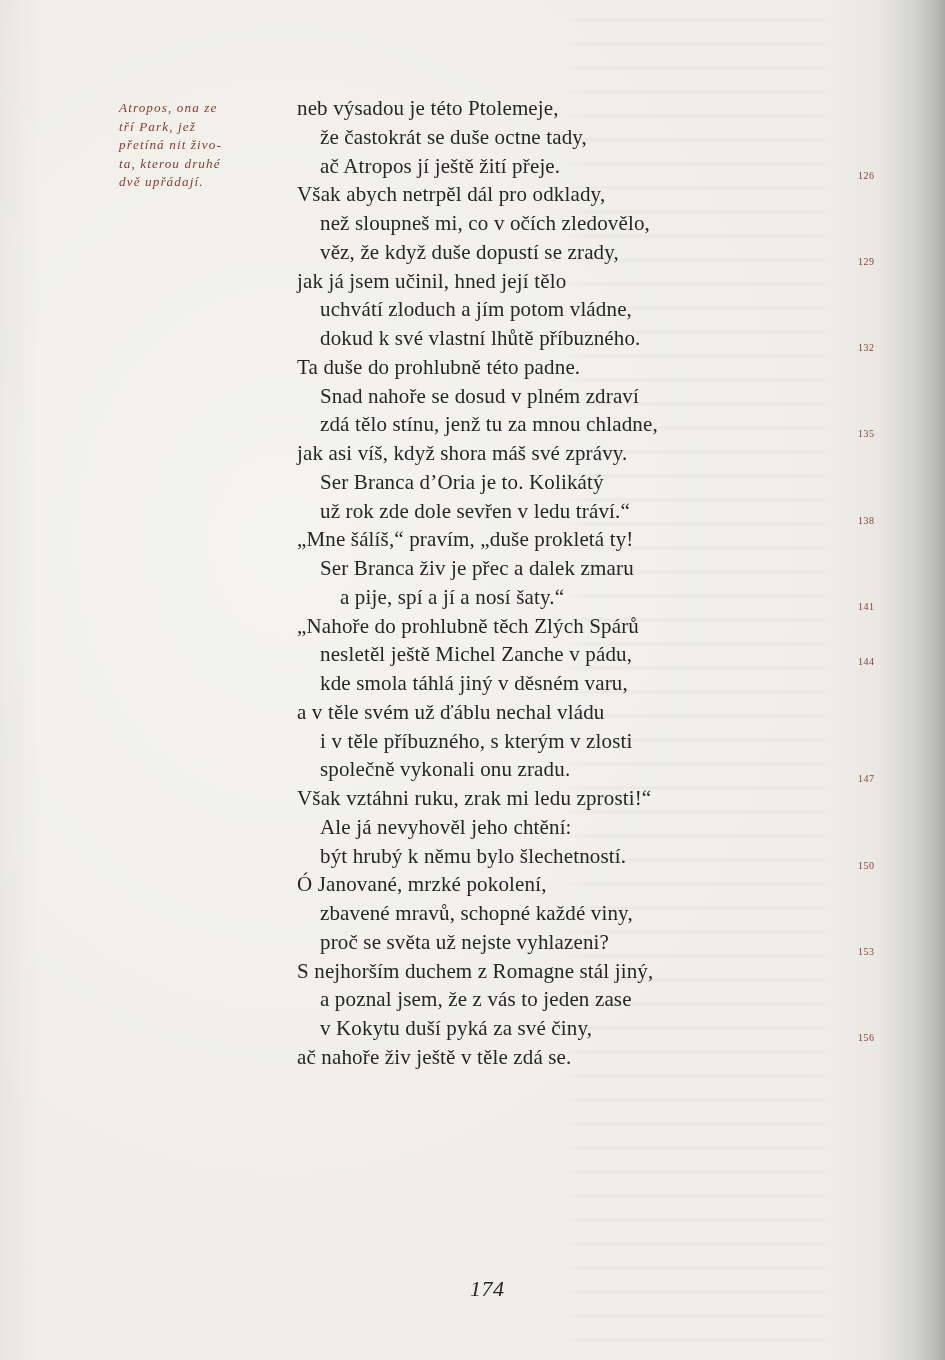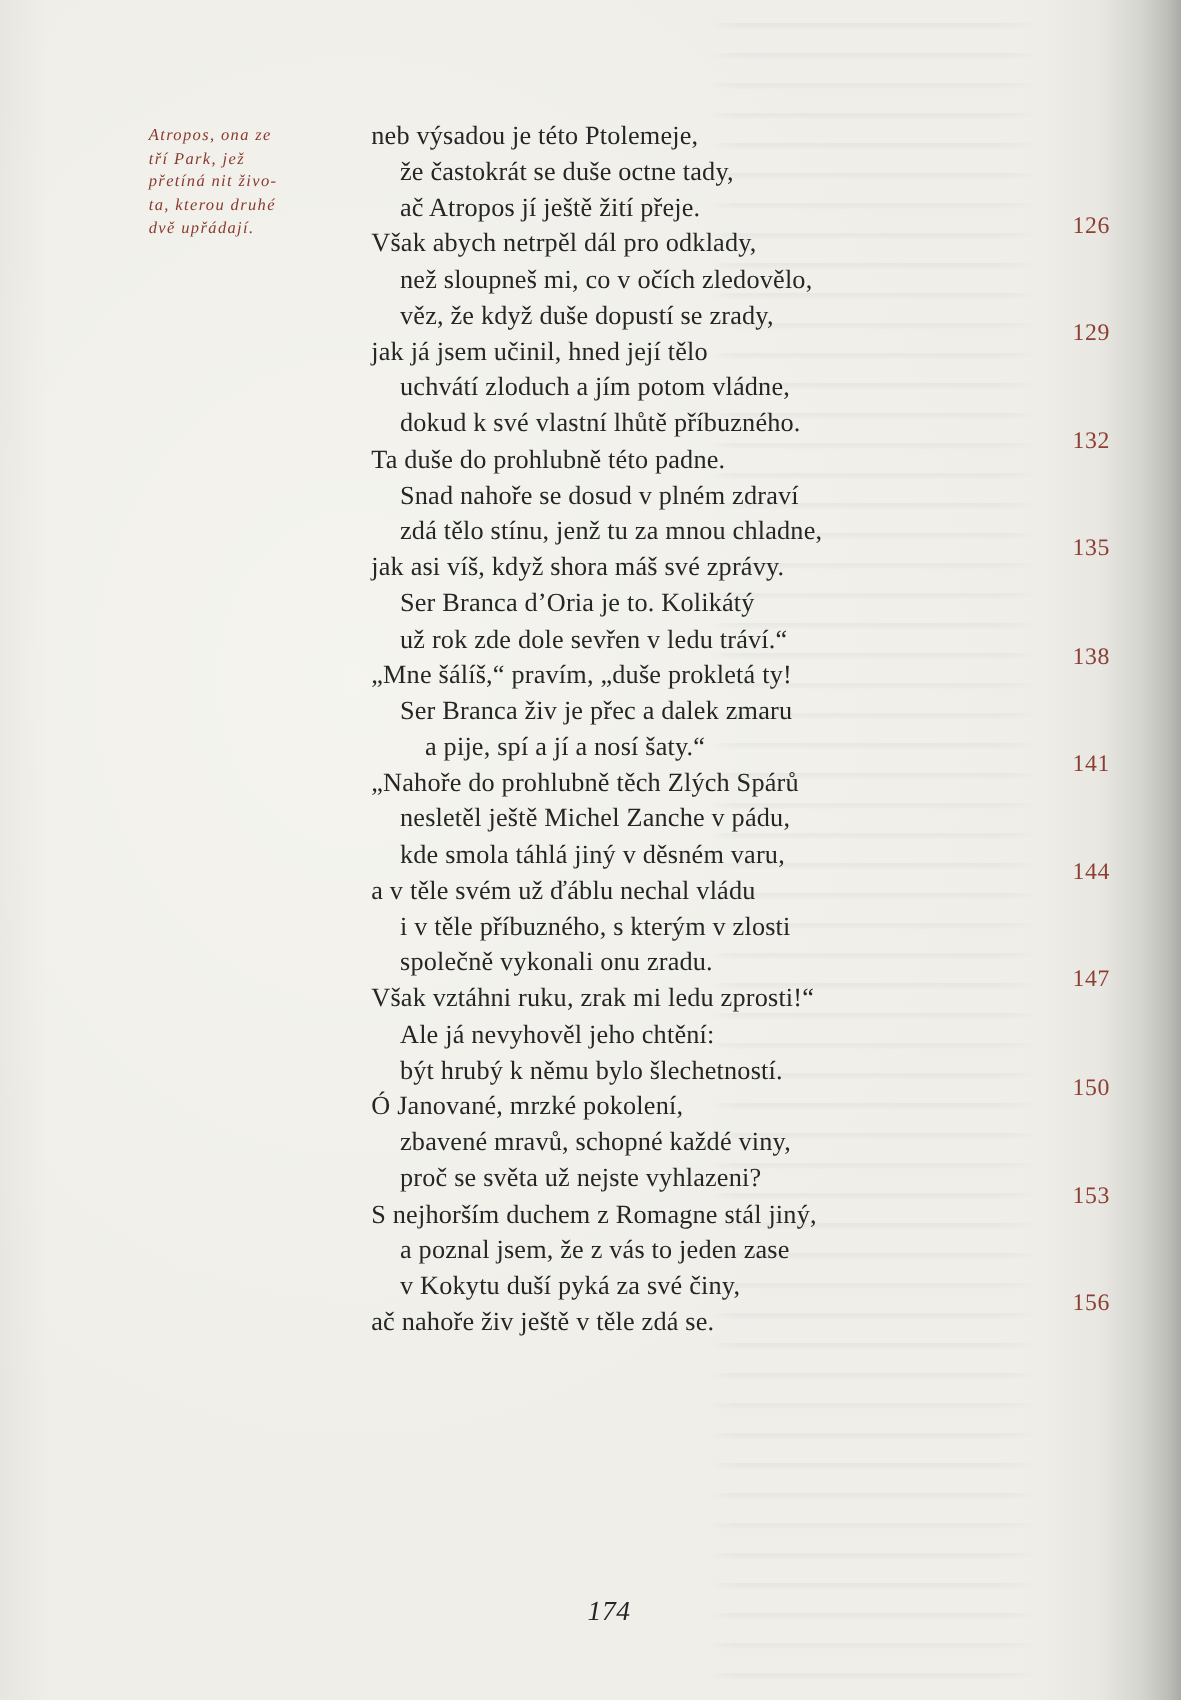--- a/index.html
+++ b/index.html
@@ -55,21 +55,21 @@
       font-family: Liberation Serif, serif;
       font-size: 21px;
       color: #262626;
       white-space: nowrap;
       letter-spacing: 0.15px;
       line-height: 1;
     }
     .linenum {
       position: absolute;
       font-family: "Liberation Serif", "DejaVu Serif", serif;
-      font-size: 19px;
+      font-size: 10px;
       color: #8b3e33;
       letter-spacing: 0.5px;
       white-space: nowrap;
     }
     .pagenum {
       position: absolute;
       left: 470px;
       top: 1276px;
       font-family: "Liberation Serif", "DejaVu Serif", serif;
       font-size: 22px;
@@ -129,21 +129,21 @@
       <div class="verse" style="top: 1046.75px; left: 297px;">ač nahoře živ ještě v těle zdá se.</div>
     </div>
 
   <div id="linenums">
       <div class="linenum" style="top: 169.5px; left: 858px;">126</div>
       <div class="linenum" style="top: 255.75px; left: 858px;">129</div>
       <div class="linenum" style="top: 342px; left: 858px;">132</div>
       <div class="linenum" style="top: 428.25px; left: 858px;">135</div>
       <div class="linenum" style="top: 514.5px; left: 858px; font-family: Liberation Serif, serif;">138</div>
       <div class="linenum" style="top: 600.75px; left: 858px;">141</div>
-      <div class="linenum" style="top: 687px; left: 858px; text-align: center;">144</div>
+      <div class="linenum" style="top: 656px; left: 858px; text-align: center;">144</div>
       <div class="linenum" style="top: 773.25px; left: 858px;">147</div>
       <div class="linenum" style="top: 859.5px; left: 858px;">150</div>
       <div class="linenum" style="top: 945.75px; left: 858px;">153</div>
       <div class="linenum" style="top: 1032px; left: 858px;">156</div>
     </div>
 
   <div class="pagenum">174</div>
 </div>
 
 </body></html>

